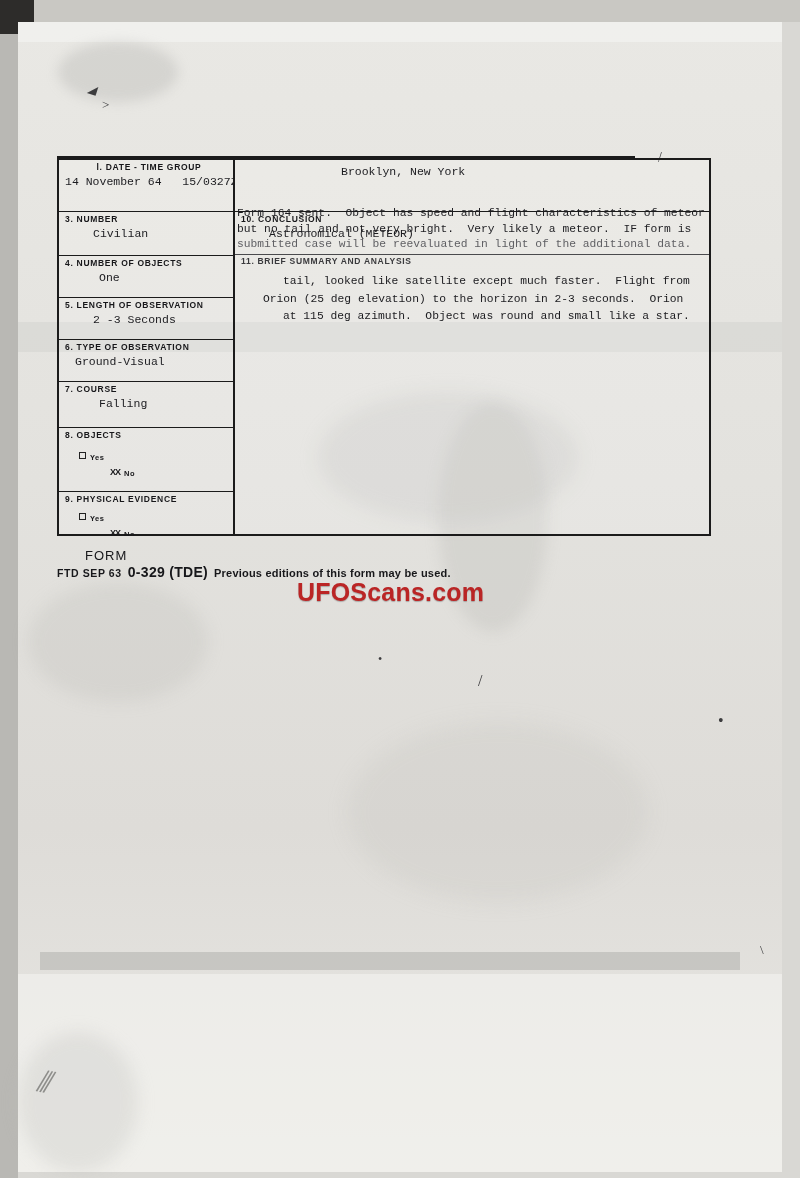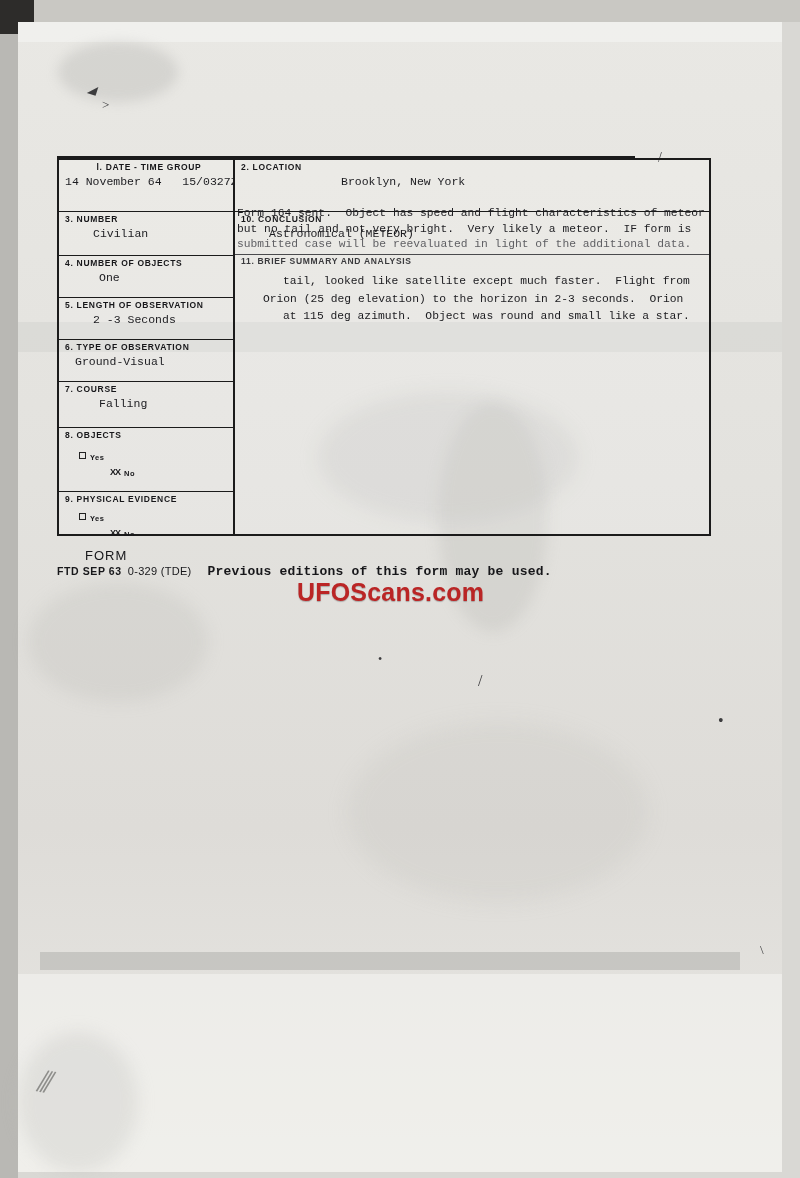--- a/index.html
+++ b/index.html
@@ -229,30 +229,30 @@
     margin-top: 1px;
   }
   #footer .ftd {
     font-family: "Liberation Sans", sans-serif;
     font-size: 10.5px;
     font-weight: bold;
     letter-spacing: 0.6px;
   }
   #footer .num {
     font-family: "Liberation Sans", sans-serif;
+    font-size: 14px;
+    font-weight: bold;
+    letter-spacing: 0.3px;
+  }
+  #footer .prev {
+    font-family: Liberation Sans, sans-serif;
     font-size: 11px;
-    font-weight: normal;
-    letter-spacing: 0.3px;
-  }
-  #footer .prev {
-    font-family: Liberation Mono, monospace;
-    font-size: 13px;
     font-weight: bold;
     letter-spacing: 0.2px;
-    margin-left: 10px;
+    margin-left: 0;
   }
 
   
   #watermark {
     position: absolute;
     left: 297px;
     top: 578px;
     font-family: "Liberation Sans", sans-serif;
     font-size: 25px;
     font-weight: bold;
@@ -380,24 +380,20 @@
         </div>
         <div class="checkline">
           <span class="box xx">XX</span><span>No</span>
         </div>
       </div>
     </div>
 
     <div class="right-col">
 
       <div class="cell h-loc">
-        <div class="cell-label">
-          <span>2.</span>
-          <span>LOCATION</span>
-        </div>
         <div class="cell-value" style="padding-left:100px;">Brooklyn, New York</div>
       </div>
 
       <div class="cell h-concl" style="border-bottom:none;">
         <div class="cell-label">
           <span>10.</span>
           <span>CONCLUSION</span>
         </div>
         <div class="cell-value v-indent-2">Astronomical (METEOR)</div>
       </div>

